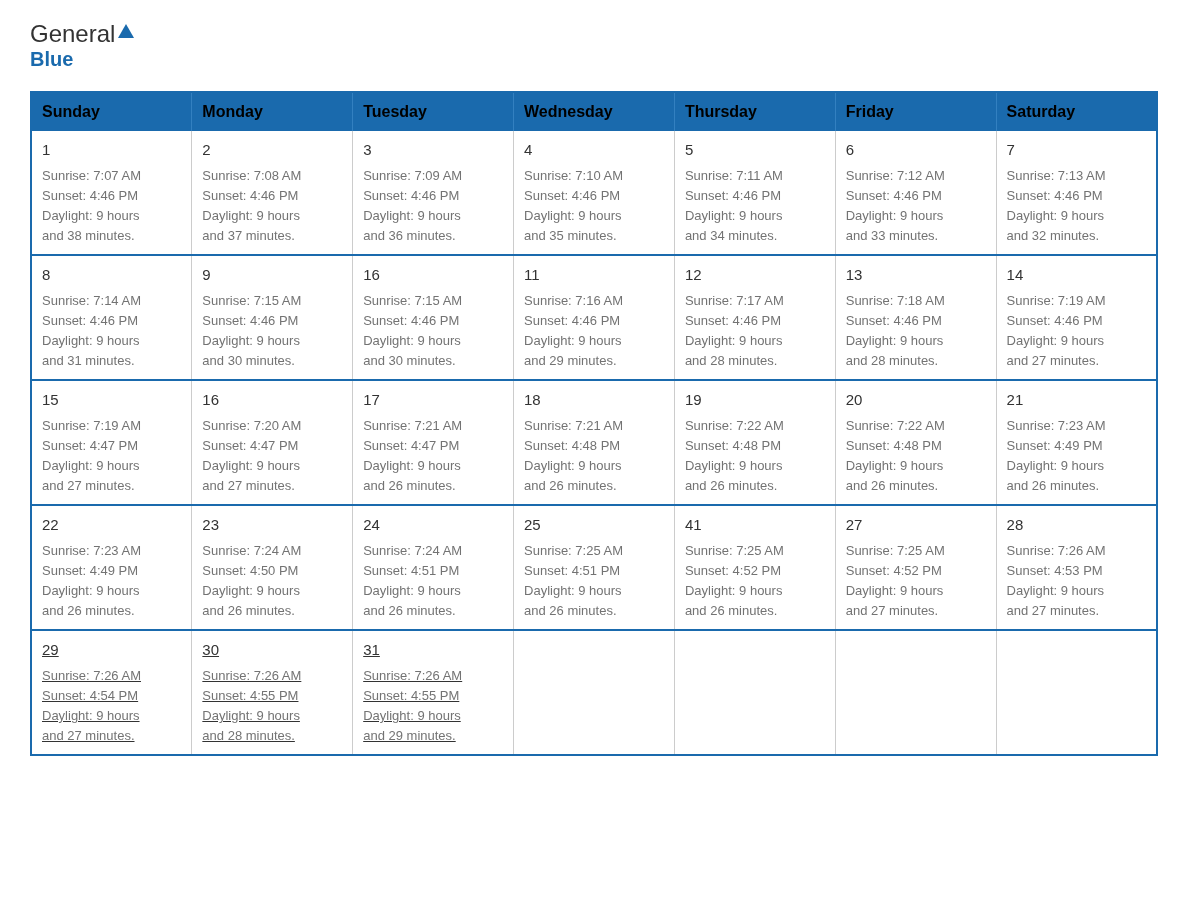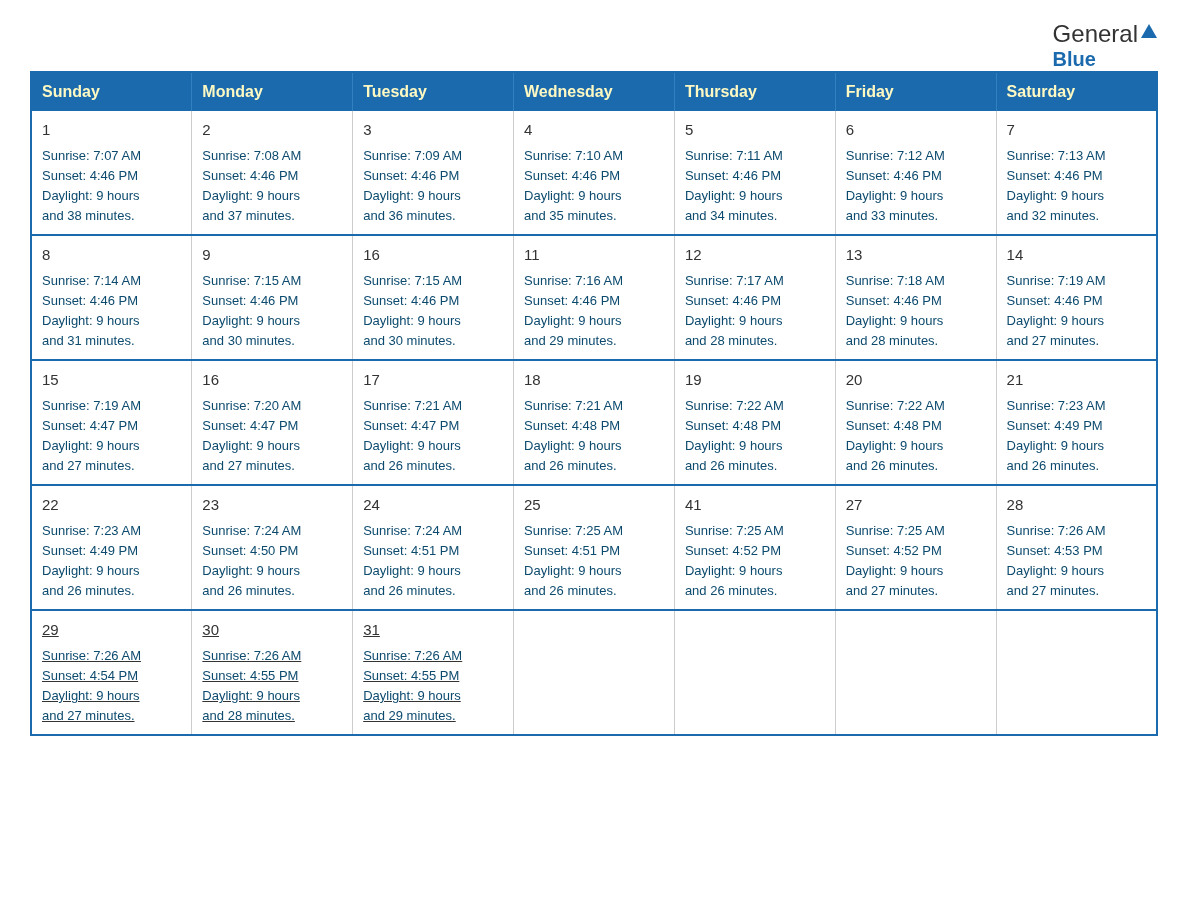--- a/index.html
+++ b/index.html
@@ -5,22 +5,23 @@
     * { margin: 0; padding: 0; box-sizing: border-box; }
     body {
       font-family: Arial, sans-serif;
       background: #fff;
       width: 1188px;
       min-height: 918px;
       padding: 20px 30px;
     }
     .header-area {
       display: flex;
-      justify-content: flex-end;
+      justify-content: flex-start;
       align-items: flex-start;
+      margin-bottom: 20px;
     }
     .logo-wrapper {
       display: flex;
       flex-direction: column;
       align-items: flex-start;
     }
     .logo-row {
       display: flex;
       align-items: center;
     }
@@ -38,21 +39,21 @@
       color: #555;
       margin-top: 6px;
     }
     .calendar-table {
       width: 100%;
       border-collapse: collapse;
       border: 2px solid #1a6aad;
     }
     .calendar-table thead tr th {
       background-color: #1a6aad;
-      color: #fef9c3;
+      color: #000000;
       font-size: 16px;
       font-weight: bold;
       padding: 10px 10px;
       text-align: left;
       border-right: 1px solid #3380c0;
     }
     .calendar-table thead tr th:last-child {
       border-right: none;
       margin-top: 20px;
     }
@@ -74,21 +75,21 @@
       border-right: none;
     }
     .day-number {
       font-size: 15px;
       font-weight: normal;
       display: block;
       margin-bottom: 4px;
     }
     .day-info {
       font-size: 13px;
-      color: #0c4a6e;
+      color: #737373;
       line-height: 1.55;
     }
     .empty-cell {
       background: #fff;
     }
   </style>
 </head>
 <body>
 
 <div class="header-area">

